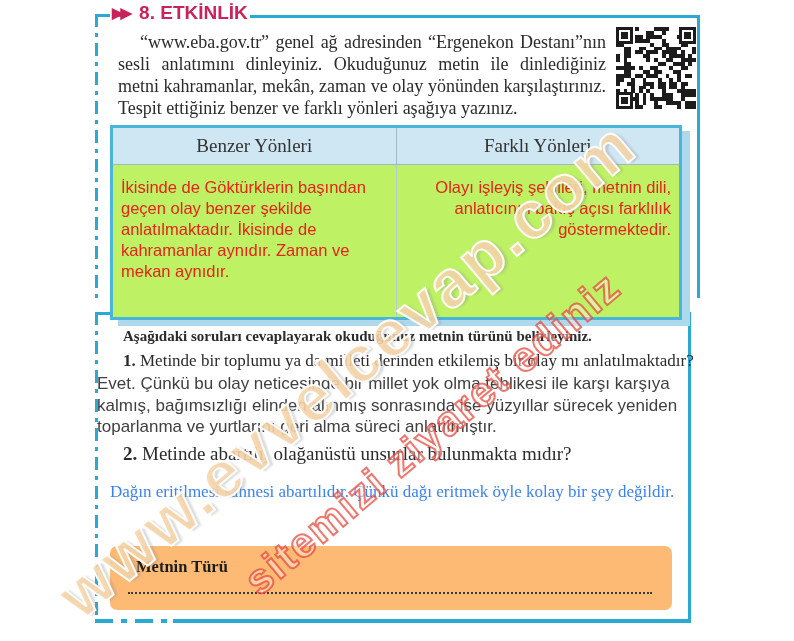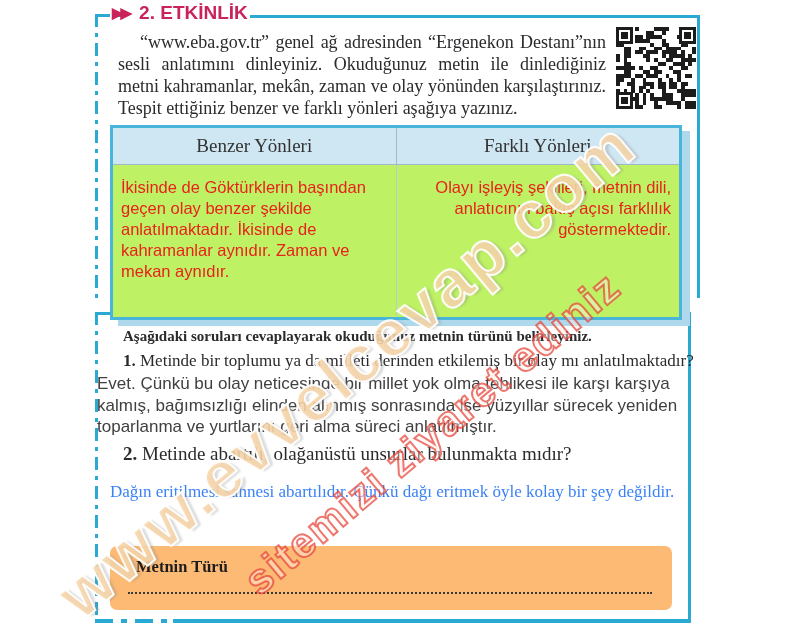--- a/index.html
+++ b/index.html
@@ -107,21 +107,21 @@
 <div class="stub stub2"></div>
 <div class="dot2"></div>
 <div class="mid-dash"></div>
 <div class="stub stub2r"></div>
 <div class="frame2-right"></div>
 <div class="frame2-bottom-dash"></div>
 <div class="frame2-bottom"></div>
 
 <div class="title-row">
   <span class="title-arrows">▶▶</span>
-  <span>2. ETKİNLİK</span>
+  <span>8. ETKİNLİK</span>
 </div>
 
 <div class="intro-wrap">
   <div class="qr">
     <div class="qr-pattern">
         <i class="m"></i>
         <i class="m"></i>
         <i></i>
         <i class="m"></i>
         <i></i>

